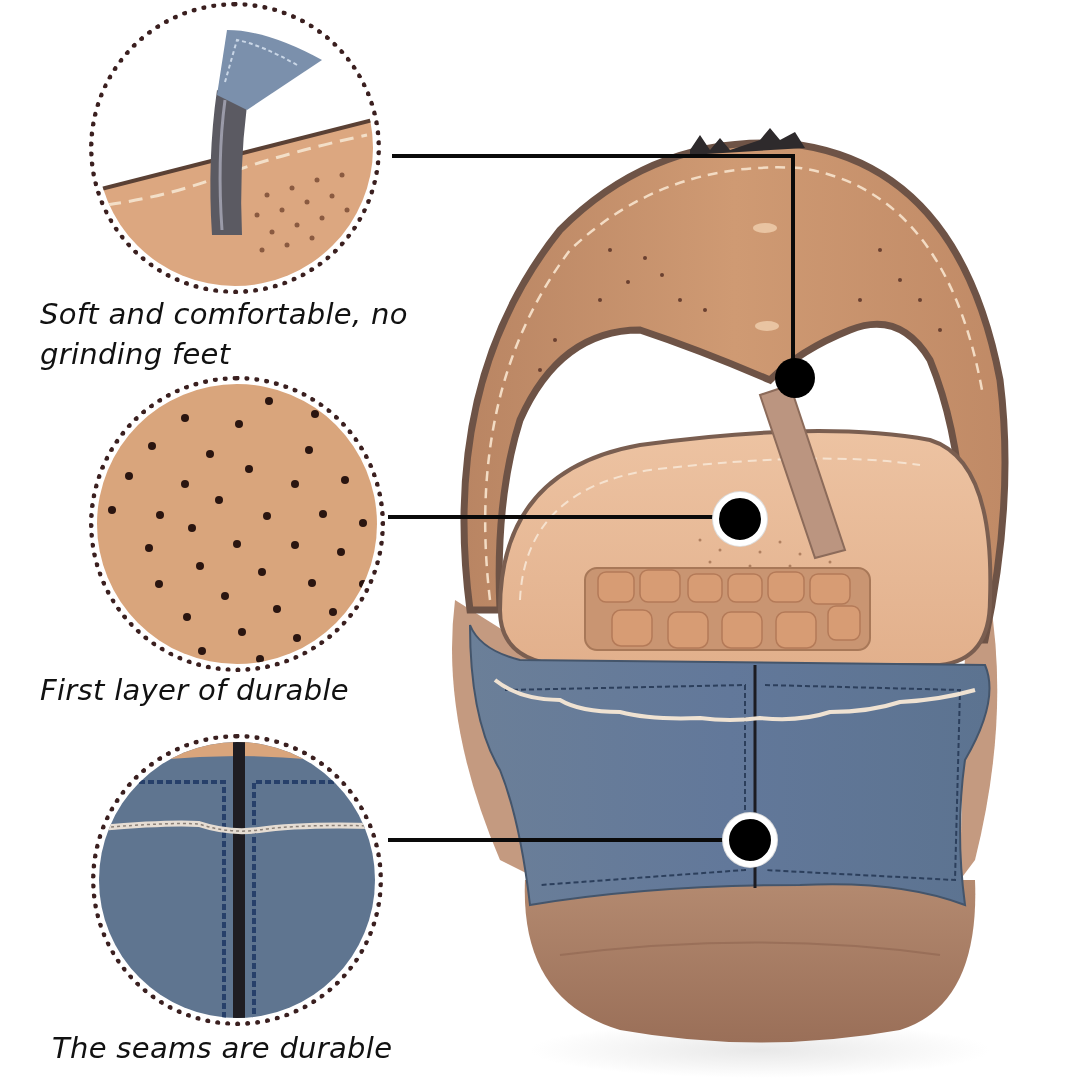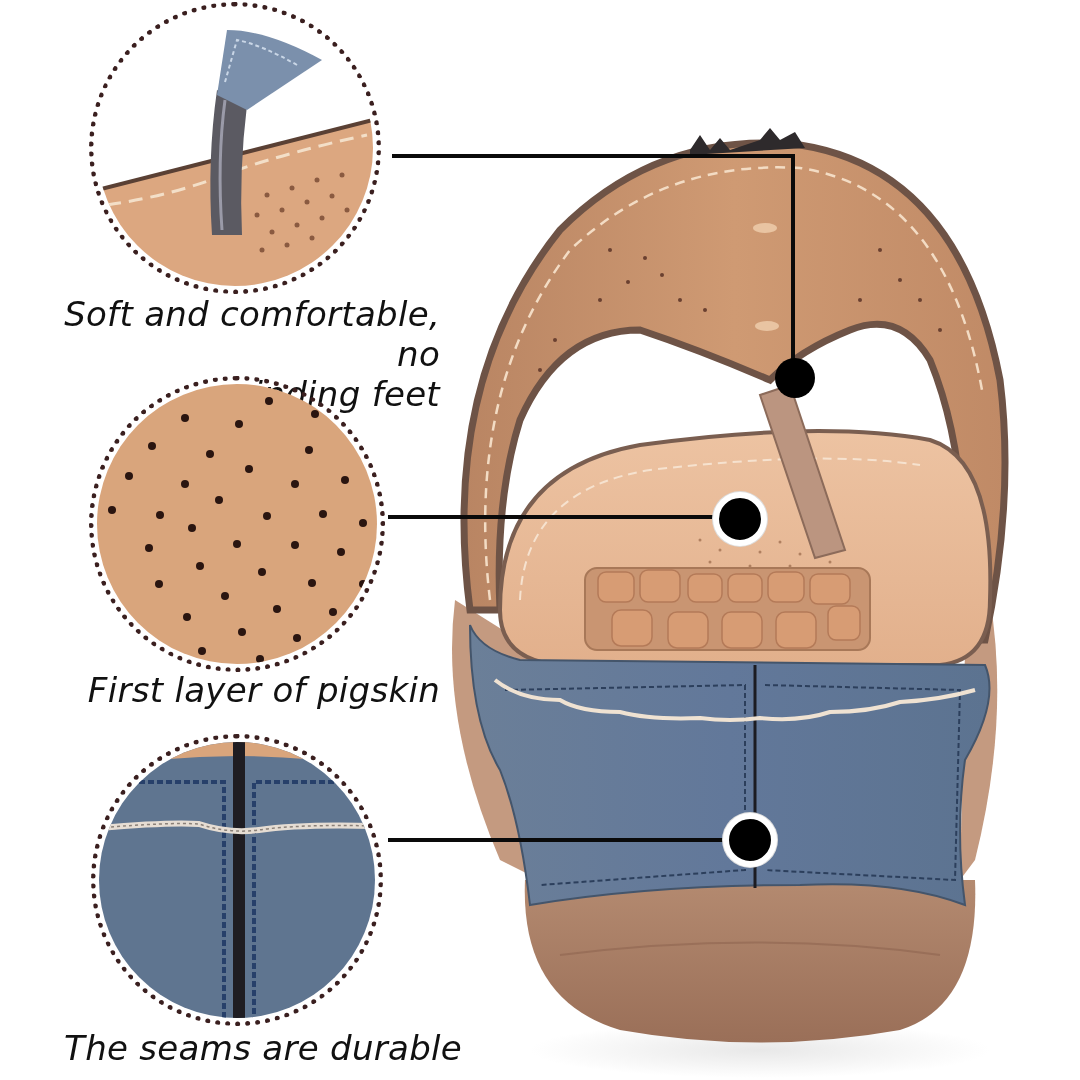--- a/index.html
+++ b/index.html
@@ -8,22 +8,22 @@
     .stage { position: absolute; left: 0; top: 0; width: 1080px; height: 1080px; }
     .detail-circle {
       position: absolute; border-radius: 50%; overflow: hidden;
     }
     .dotted-ring {
       position: absolute; border-radius: 50%;
       border: 5px dotted #3a1f1f;
       box-sizing: border-box;
     }
     .caption {
-      position: absolute; text-align: right; color: #111;
-      font-style: italic; font-size: 34px; line-height: 40px;
+      position: absolute; text-align: left; color: #111;
+      font-style: italic; font-size: 29px; line-height: 40px;
       font-family: "DejaVu Sans", sans-serif; letter-spacing: 0.3px;
     }
     .connector { position: absolute; background: #0a0a0a; }
     .marker {
       position: absolute; border-radius: 50%; background: #000;
       box-sizing: border-box;
     }
     .marker.ringed { border: 6px solid #fff; box-shadow: 0 0 0 1px #ddd; }
     svg { display: block; }
   </style>
@@ -218,21 +218,21 @@
           <circle cx="90" cy="233" r="4"></circle>
         <circle cx="145" cy="248" r="4"></circle>
           <circle cx="200" cy="254" r="4"></circle>
           <circle cx="105" cy="267" r="4"></circle>
           <circle cx="163" cy="275" r="4"></circle>
       </g>
     </svg>
   </div>
   <div class="dotted-ring" style="left:89px;top:376px;width:296px;height:296px;"></div>
   <div class="caption" style="left:40px;top:670px;width:400px;">
-    <div>First layer of pigskin</div>
+    <div>First layer of durable</div>
   </div>
 
   <div class="detail-circle" style="left:99px;top:742px;width:276px;height:276px;background:#5f7590;">
     <svg width="276" height="276" viewBox="0 0 276 276">
       <path d="M40 0 L236 0 L236 20 Q138 8 40 20 Z" fill="#d9a57c"></path>
       <rect x="134" y="0" width="12" height="276" fill="#1f1d22"></rect>
       <path d="M40 40 L125 40 L125 276" stroke="#27406a" stroke-width="4" stroke-dasharray="6 3" fill="none"></path>
       <path d="M235 40 L155 40 L155 276" stroke="#27406a" stroke-width="4" stroke-dasharray="6 3" fill="none"></path>
       <path d="M0 86 Q70 80 100 82 Q130 92 160 88 Q200 82 276 84" stroke="#e6ddd3" stroke-width="6" fill="none"></path>
       <path d="M0 86 Q70 80 100 82 Q130 92 160 88 Q200 82 276 84" stroke="#8a8078" stroke-width="1.5" stroke-dasharray="3 3" fill="none"></path>

